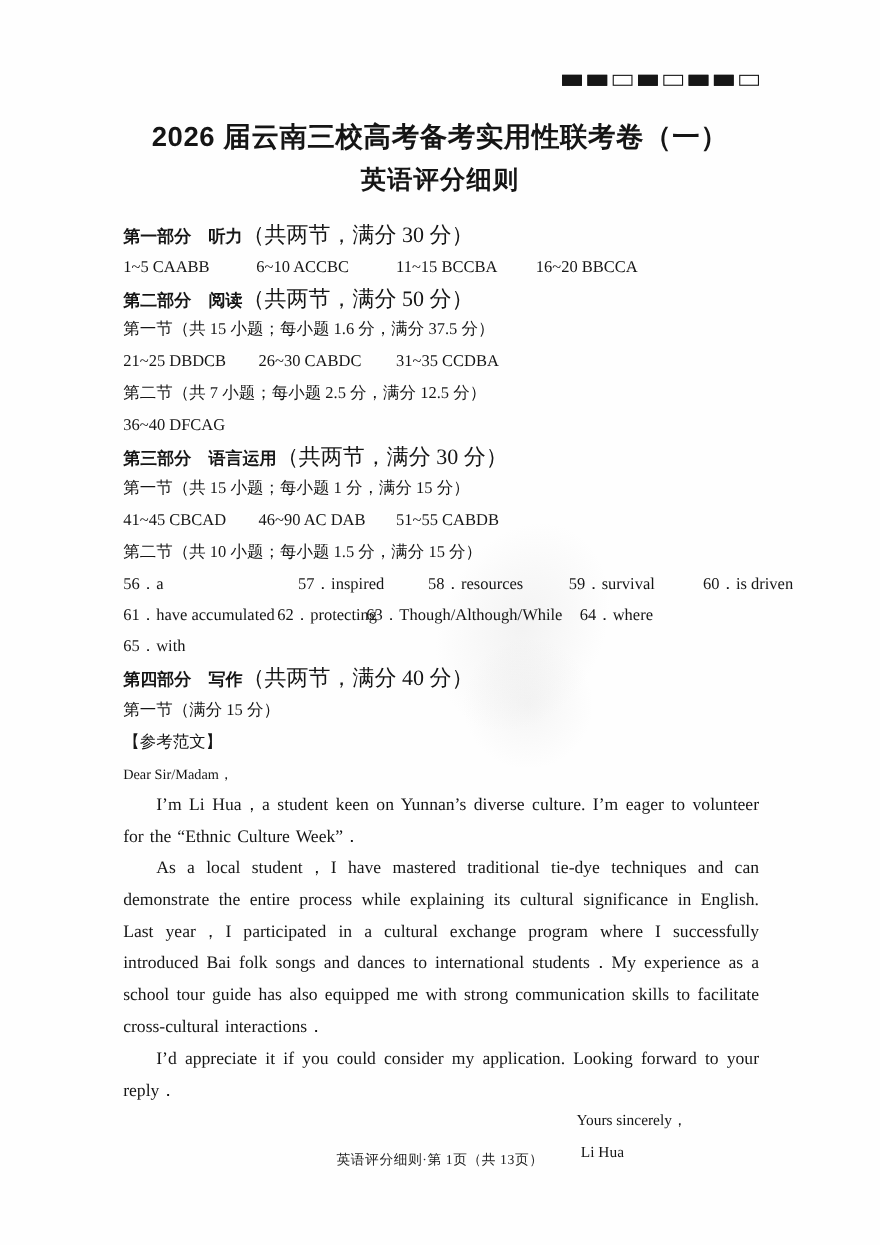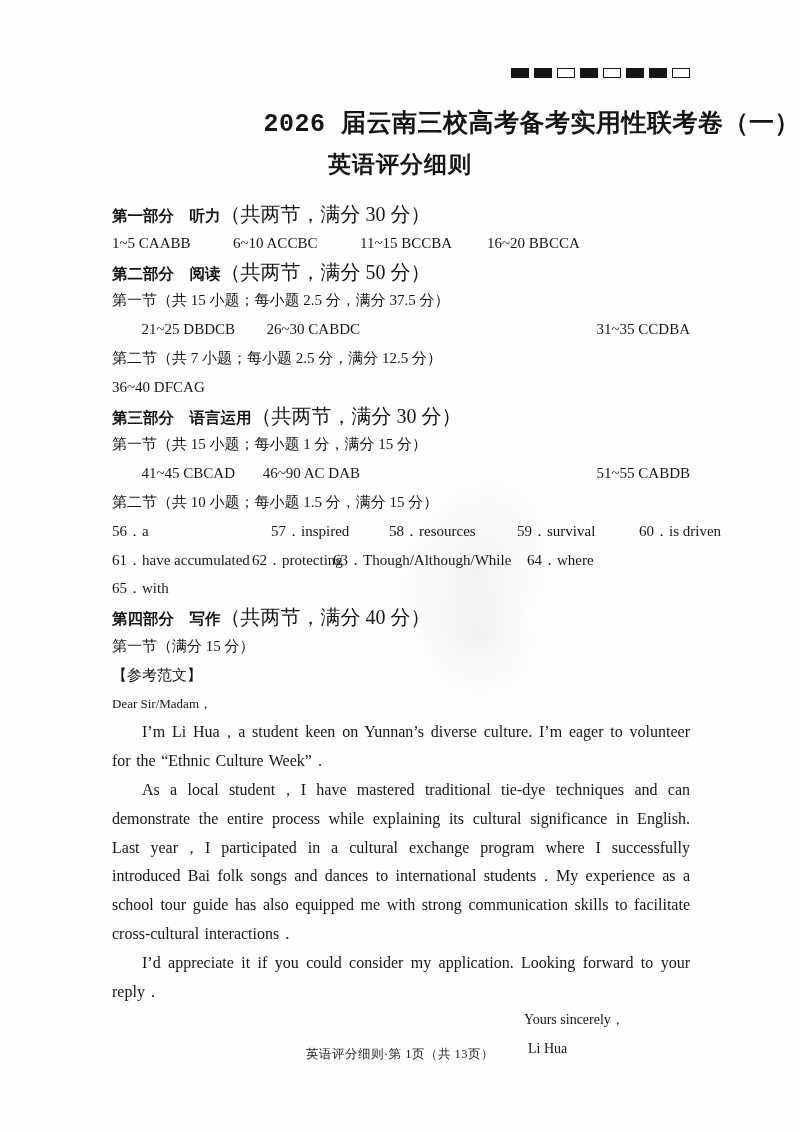--- a/index.html
+++ b/index.html
@@ -24,38 +24,38 @@
   
   .marks { position:absolute; top:68px; right:110px; display:flex; gap:5px; }
   .mark { width:18px; height:10px; box-sizing:border-box; }
   .mark.filled  { background:#161616; border:1.5px solid #161616; }
   .mark.outline { background:#fff;    border:1.5px solid #161616; }
 
   
   .titles { position:absolute; top:106px; left:0; width:800px; text-align:center; }
   .doc-title {
     font-size:25px; font-weight:700; letter-spacing:0.5px;
-    font-family:Liberation Mono, monospace;
-    line-height:38px; margin:0;text-align:right;
+    font-family:Liberation Sans, sans-serif;
+    line-height:38px; margin:0;
   }
   .doc-subtitle {
     font-size:23px; font-weight:700; letter-spacing:1px;
     font-family:"DejaVu Sans","Liberation Sans",sans-serif;
     line-height:40px; margin:0;
   }
 
   
   .content { position:absolute; left:112px; top:200px; width:578px; }
   .line { height:28.8px; line-height:28.8px; font-size:15px; white-space:nowrap; }
   .hd { font-weight:700; font-family:"DejaVu Sans","Liberation Sans",sans-serif; font-size:15.5px; }
   .note { font-weight:400; font-size:20px; }
 
   
   .r4  { display:grid; grid-template-columns:121px 127px 127px 1fr; }
-  .r3  { display:grid; grid-template-columns:123px 125px 1fr;text-align:right; }
+  .r3  { display:grid; grid-template-columns:123px 125px 1fr; }
   .r56 { display:grid; grid-template-columns:131px 90px 100px 94px 1fr;gap:28px; }
   .r61 { display:grid; grid-template-columns:140px 81px 194px 1fr; }
   .r4 span,.r3 span,.r56 span,.r61 span { white-space:nowrap; }
 
   
   .essay p {
     margin:0; font-size:16px; line-height:28.8px;
     text-align:justify; word-spacing:1.5px;
   }
   .essay p.indent { text-indent:30px; }
@@ -102,21 +102,21 @@
     <div class="line r4">
       <span>1~5 CAABB</span>
       <span>6~10 ACCBC</span>
       <span>11~15 BCCBA</span>
       <span>16~20 BBCCA</span>
     </div>
 
     <div class="line">
       <span class="hd">第二部分　阅读</span><span class="note">（共两节，满分 50 分）</span>
     </div>
-    <div class="line">第一节（共 15 小题；每小题 2.5 分，满分 37.5 分）</div>
+    <div class="line">第一节（共 15 小题；每小题 1.6 分，满分 37.5 分）</div>
     <div class="line r3">
       <span>21~25 DBDCB</span>
       <span>26~30 CABDC</span>
       <span>31~35 CCDBA</span>
     </div>
     <div class="line">第二节（共 7 小题；每小题 2.5 分，满分 12.5 分）</div>
     <div class="line">36~40 DFCAG</div>
 
     <div class="line">
       <span class="hd">第三部分　语言运用</span><span class="note">（共两节，满分 30 分）</span>

